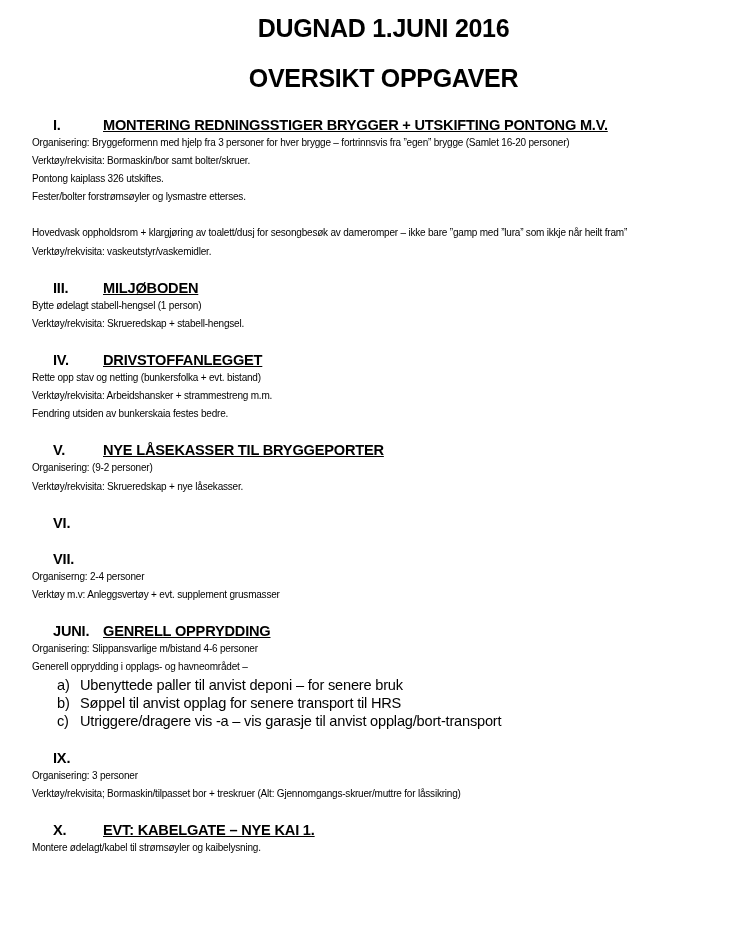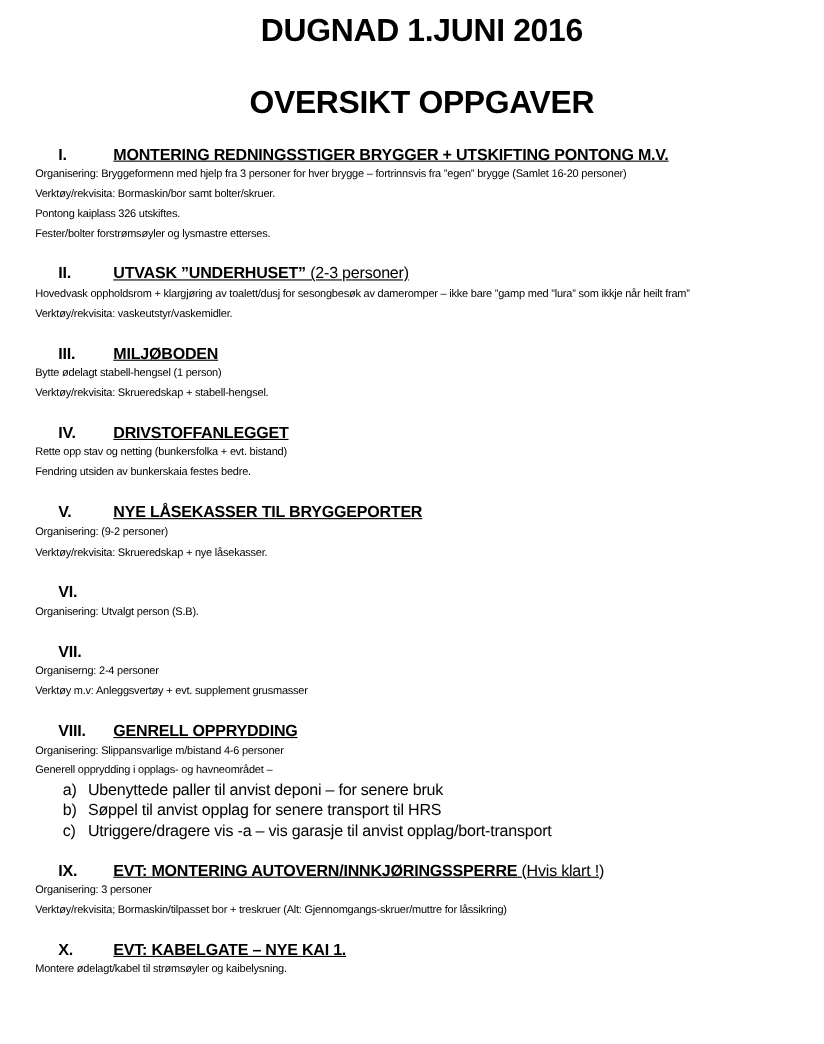--- a/index.html
+++ b/index.html
@@ -16,27 +16,27 @@
   }
   .page {
     box-sizing: border-box;
     width: 749px;
     height: 949px;
     padding: 12px 14px 0 32px;
   }
   .doc-title {
     margin: 0;
     text-align: center;
-    font-size: 29px;
+    font-size: 25px;
     font-weight: 700;
     line-height: 32px;
     letter-spacing: -0.3px;
   }
   .doc-title.sub {
-    margin-top: 34px;
+    margin-top: 18px;
   }
   .sections {
     margin-top: 22px;
   }
   .task-section {
     margin-top: 18px;
   }
   .task-section:first-child {
     margin-top: 0;
   }
@@ -92,88 +92,83 @@
         <div class="heading-row">
           <span class="numeral">I.</span>
           <span class="heading-text"><span class="heading-bold">MONTERING REDNINGSSTIGER BRYGGER + UTSKIFTING PONTONG M.V.</span></span>
         </div>
         <p class="body-line">Organisering: Bryggeformenn med hjelp fra 3 personer for hver brygge  – fortrinnsvis fra ”egen” brygge (Samlet 16-20 personer)</p>
         <p class="body-line">Verktøy/rekvisita: Bormaskin/bor samt bolter/skruer.</p>
         <p class="body-line">Pontong kaiplass 326 utskiftes.</p>
         <p class="body-line">Fester/bolter forstrømsøyler og lysmastre etterses.</p>
       </section>
       <section class="task-section">
-        <div class="heading-row">
-          <span class="numeral">II.</span>
-          <span class="heading-text"><span class="heading-bold">UTVASK ”UNDERHUSET”</span><span class="heading-suffix"> (2-3 personer)</span></span>
-        </div>
         <p class="body-line">Hovedvask oppholdsrom + klargjøring av toalett/dusj for sesongbesøk av dameromper – ikke bare ”gamp med ”lura” som ikkje når heilt fram”</p>
         <p class="body-line">Verktøy/rekvisita: vaskeutstyr/vaskemidler.</p>
       </section>
       <section class="task-section">
         <div class="heading-row">
           <span class="numeral">III.</span>
           <span class="heading-text"><span class="heading-bold">MILJØBODEN</span></span>
         </div>
         <p class="body-line">Bytte ødelagt stabell-hengsel (1 person)</p>
         <p class="body-line">Verktøy/rekvisita: Skrueredskap + stabell-hengsel.</p>
       </section>
       <section class="task-section">
         <div class="heading-row">
           <span class="numeral">IV.</span>
           <span class="heading-text"><span class="heading-bold">DRIVSTOFFANLEGGET</span></span>
         </div>
         <p class="body-line">Rette opp stav og netting (bunkersfolka + evt. bistand)</p>
+        <p class="body-line">Verktøy/rekvisita: Arbeidshansker + strammestreng m.m.</p>
         <p class="body-line">Fendring utsiden av bunkerskaia festes bedre.</p>
       </section>
       <section class="task-section">
         <div class="heading-row">
           <span class="numeral">V.</span>
           <span class="heading-text"><span class="heading-bold">NYE LÅSEKASSER TIL BRYGGEPORTER</span></span>
         </div>
         <p class="body-line">Organisering: (9-2 personer)</p>
         <p class="body-line">Verktøy/rekvisita: Skrueredskap + nye låsekasser.</p>
       </section>
       <section class="task-section">
         <div class="heading-row">
           <span class="numeral">VI.</span>
         </div>
-        <p class="body-line">Organisering: Utvalgt person (S.B).</p>
       </section>
       <section class="task-section">
         <div class="heading-row">
           <span class="numeral">VII.</span>
         </div>
         <p class="body-line">Organiserng: 2-4 personer</p>
         <p class="body-line">Verktøy m.v: Anleggsvertøy + evt. supplement grusmasser</p>
       </section>
       <section class="task-section">
         <div class="heading-row">
-          <span class="numeral">VIII.</span>
+          <span class="numeral">JUNI.</span>
           <span class="heading-text"><span class="heading-bold">GENRELL OPPRYDDING</span></span>
         </div>
         <p class="body-line">Organisering: Slippansvarlige m/bistand 4-6 personer</p>
         <p class="body-line">Generell opprydding i opplags- og havneområdet –</p>
         <div class="list-row">
           <span class="list-marker">a)</span>
           <span class="list-text">Ubenyttede paller til anvist deponi – for senere bruk</span>
         </div>
         <div class="list-row">
           <span class="list-marker">b)</span>
           <span class="list-text">Søppel til anvist opplag for senere transport til HRS</span>
         </div>
         <div class="list-row">
           <span class="list-marker">c)</span>
           <span class="list-text">Utriggere/dragere vis -a – vis garasje til anvist opplag/bort-transport</span>
         </div>
       </section>
       <section class="task-section">
         <div class="heading-row">
           <span class="numeral">IX.</span>
-          <span class="heading-text"><span class="heading-bold">EVT: MONTERING AUTOVERN/INNKJØRINGSSPERRE</span><span class="heading-suffix"> (Hvis klart !)</span></span>
         </div>
         <p class="body-line">Organisering: 3 personer</p>
         <p class="body-line">Verktøy/rekvisita; Bormaskin/tilpasset bor + treskruer (Alt: Gjennomgangs-skruer/muttre for låssikring)</p>
       </section>
       <section class="task-section">
         <div class="heading-row">
           <span class="numeral">X.</span>
           <span class="heading-text"><span class="heading-bold">EVT: KABELGATE – NYE KAI 1.</span></span>
         </div>
         <p class="body-line">Montere ødelagt/kabel til strømsøyler og kaibelysning.</p>

